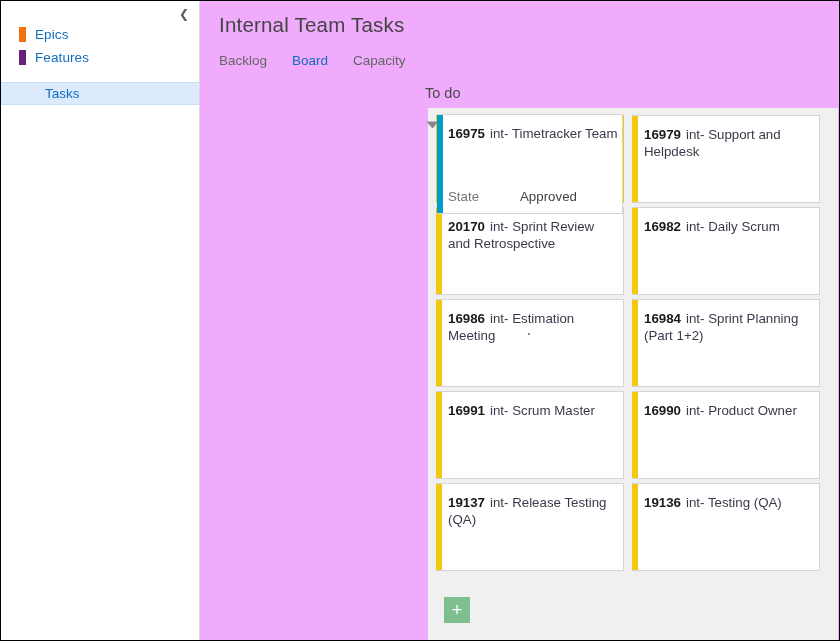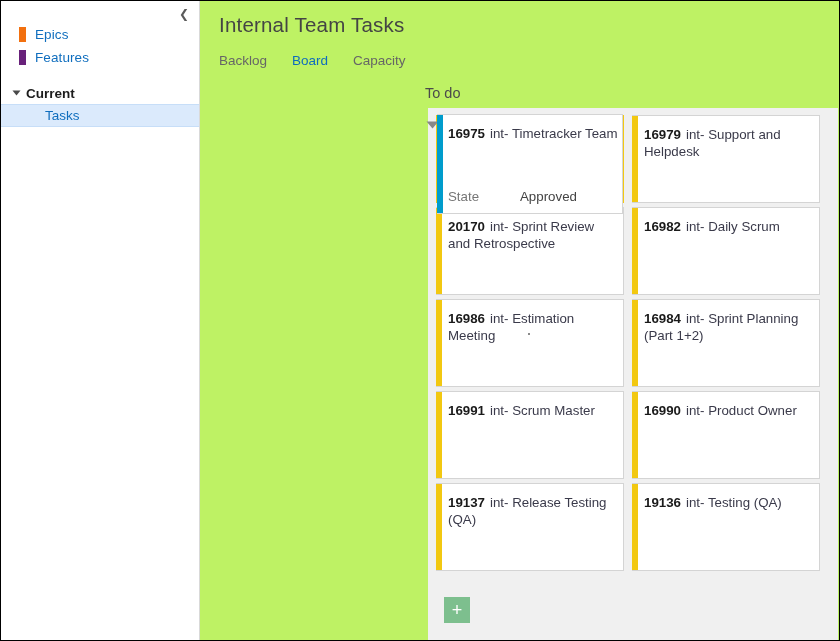--- a/index.html
+++ b/index.html
@@ -94,21 +94,21 @@
     font-size: 13.5px;
     color: #106ebe;
     white-space: nowrap;
   }
 
   
   .main {
     position: relative;
     flex: 1 1 auto;
     height: 639px;
-    background: #bef264;
+    background: #f0abfc;
     overflow: hidden;
   }
   .page-title {
     position: absolute;
     left: 19px; top: 12px;
     font-size: 20.5px;
     color: #444444;
     font-weight: normal;
     letter-spacing: 0.2px;
     white-space: nowrap;
@@ -283,24 +283,20 @@
         <span class="nav-swatch" style="background:#f2700f"></span>
         <span class="nav-label">Epics</span>
       </div>
       <div class="nav-item">
         <span class="nav-swatch" style="background:#68217a"></span>
         <span class="nav-label">Features</span>
       </div>
 
       <div class="nav-gap"></div>
 
-      <div class="group-header">
-        <span class="tri"></span>
-        <span class="group-label">Current</span>
-      </div>
 
       <div class="sub-item selected">
         <span class="sub-label">Tasks</span>
       </div>
     </div>
   </div>
 
   <div class="main">
 
     <div class="page-title">Internal Team Tasks</div>

